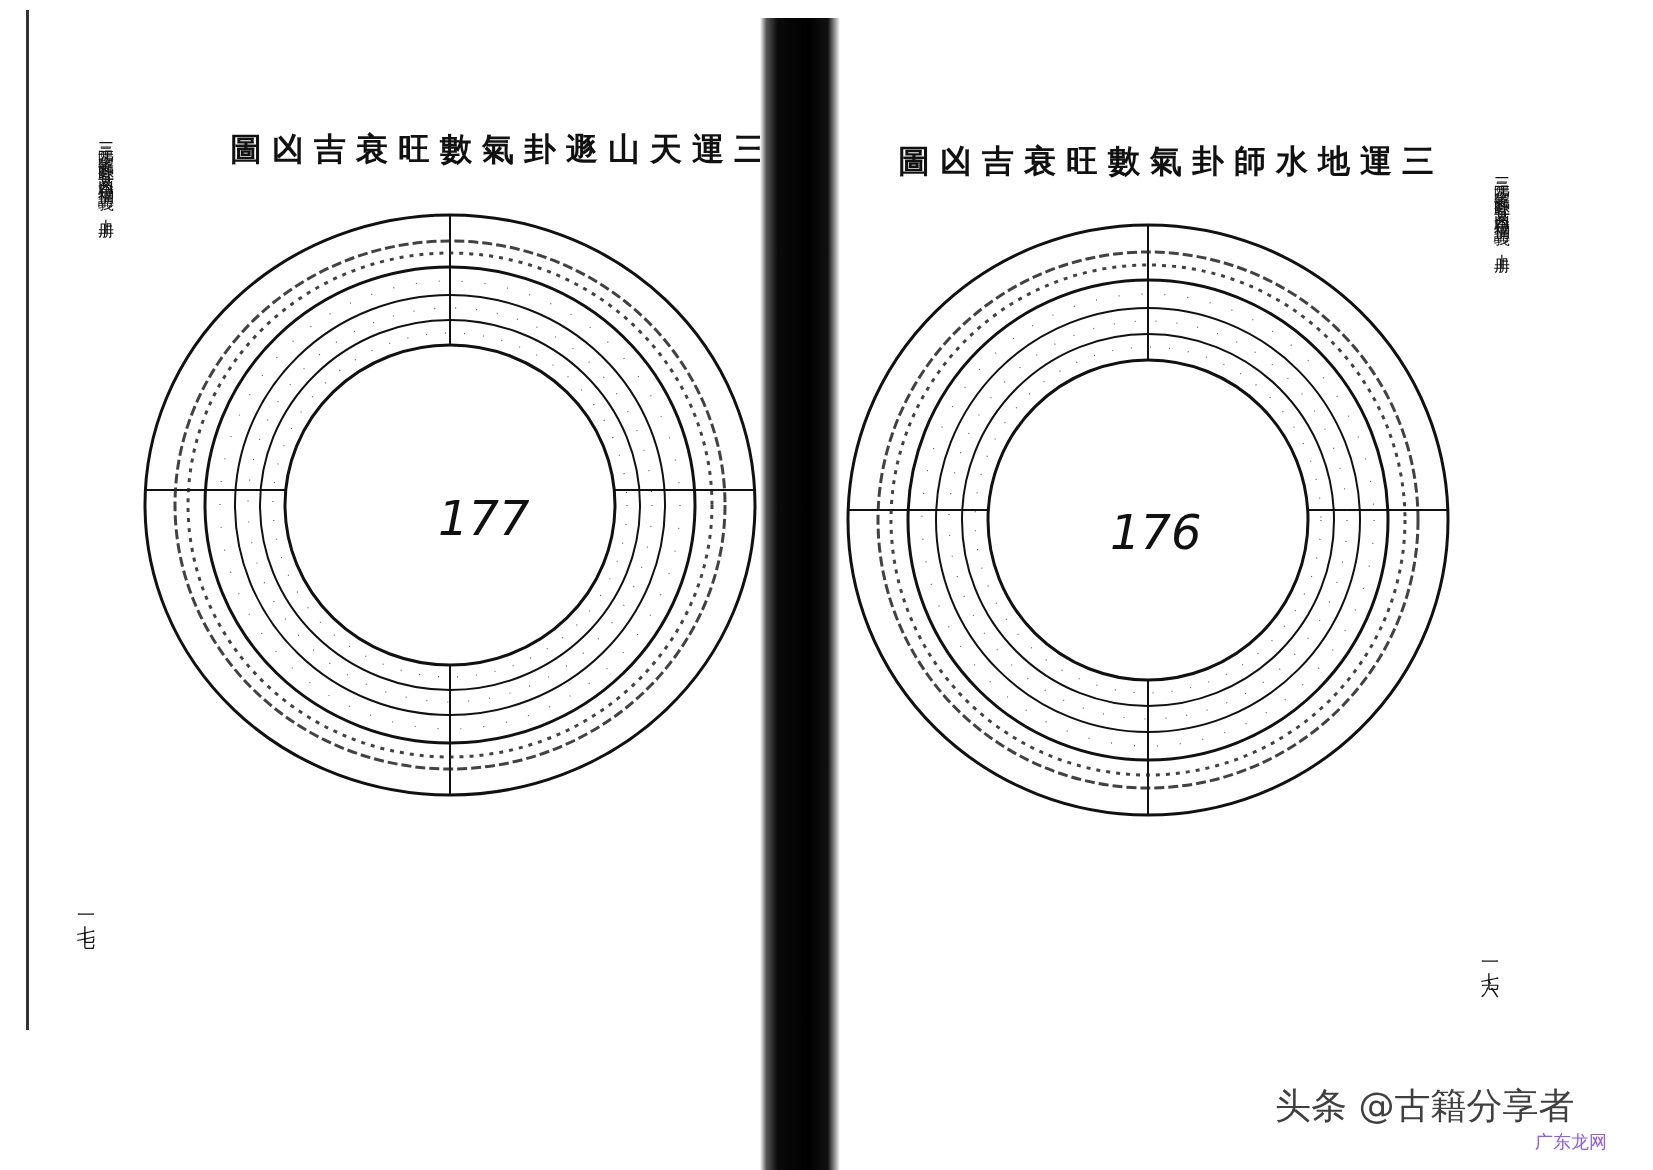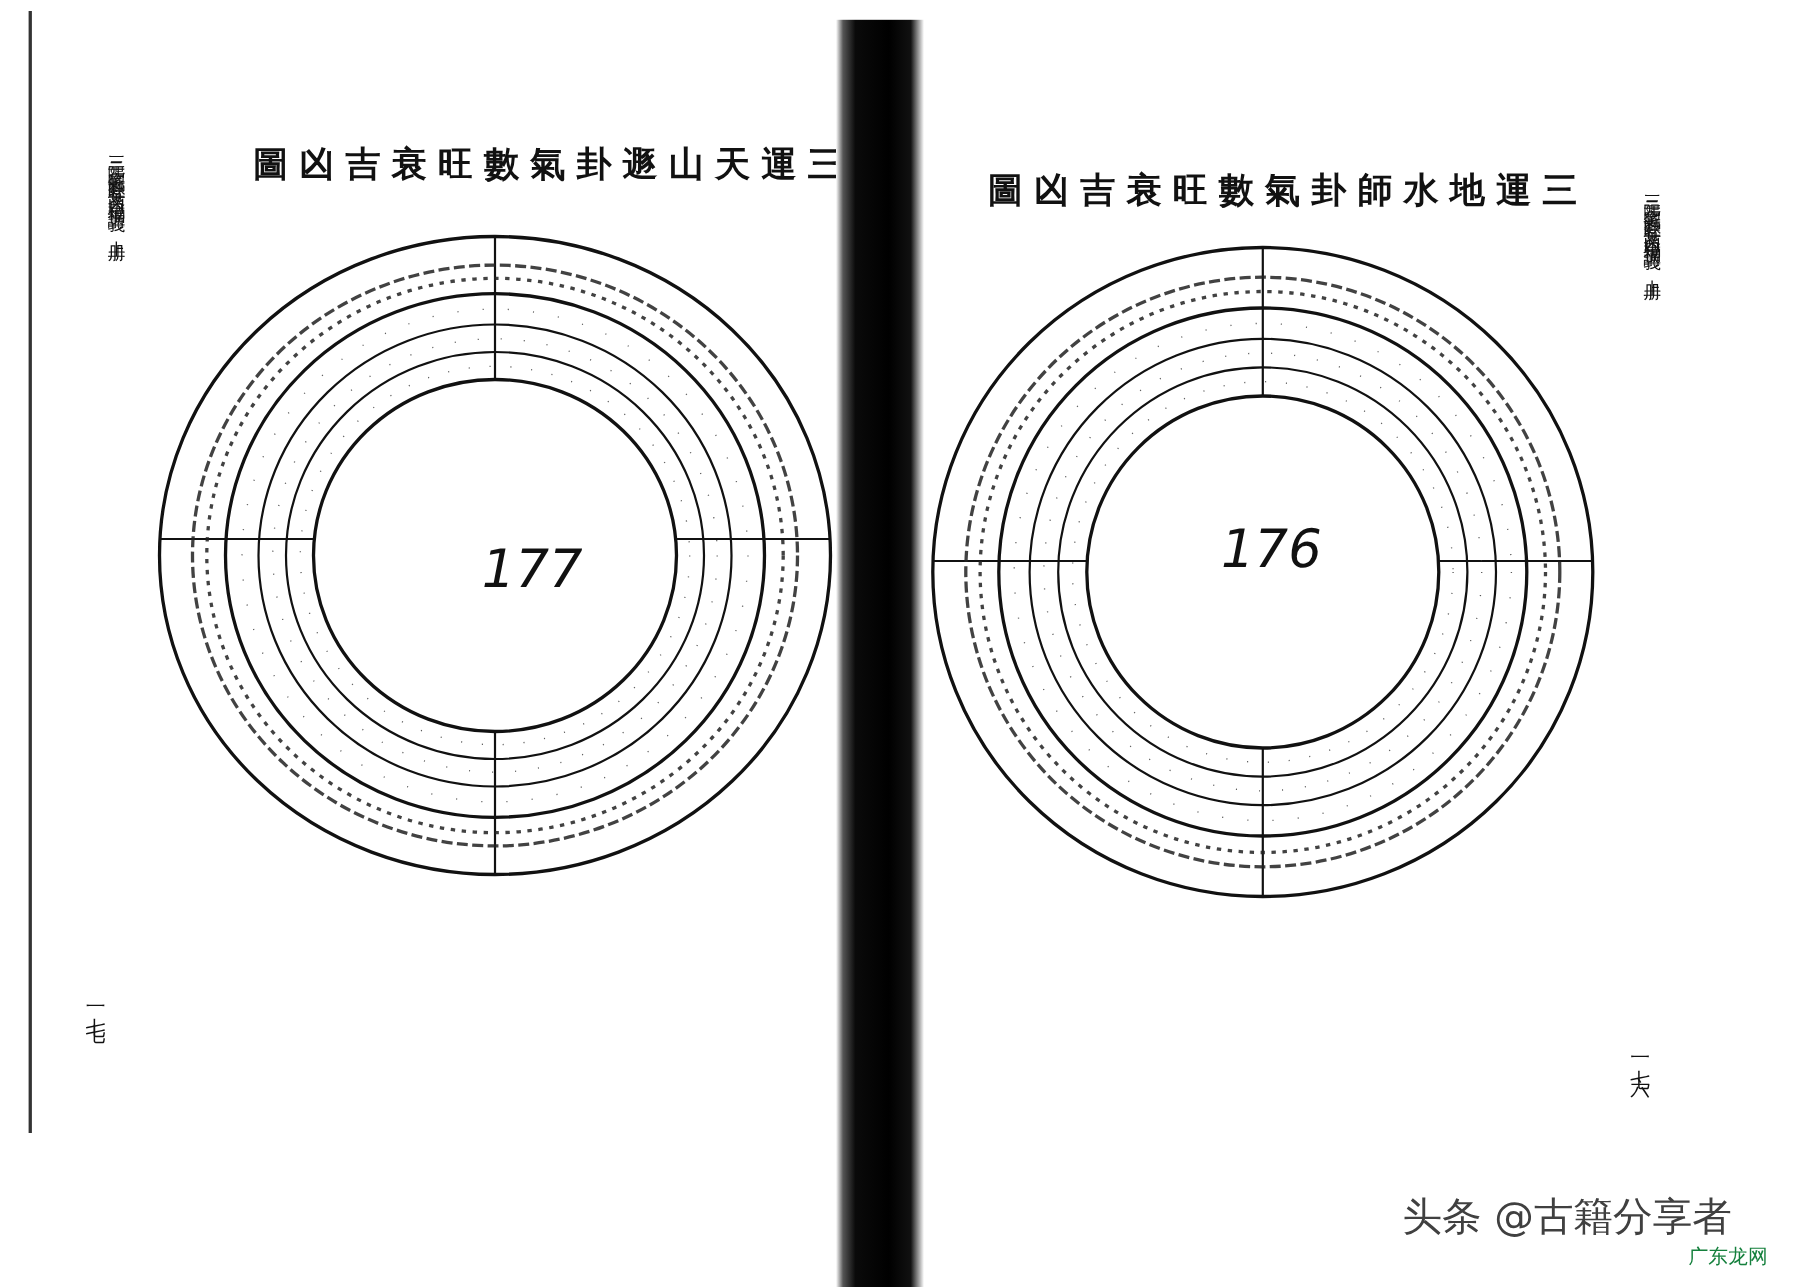--- a/index.html
+++ b/index.html
@@ -6,36 +6,36 @@
   body { width:1653px; height:1170px; background:#ffffff; position:relative; overflow:hidden;
          font-family:"DejaVu Serif", serif; color:#111; }
   .page { position:absolute; top:0; height:1170px; }
   .page-left { left:0; width:760px; }
   .page-right { left:840px; width:813px; }
   .spine { position:absolute; left:760px; top:18px; width:80px; height:1152px;
            background:linear-gradient(90deg,#fff 0%,#555 8%,#0a0a0a 22%,#000 60%,#111 85%,#bbb 96%,#fff 100%); }
   .left-edge { position:absolute; left:26px; top:10px; width:3px; height:1020px; background:#333; }
   .title { position:absolute; font-size:32px; font-weight:bold; letter-spacing:10px; white-space:nowrap; }
   .title-left { left:230px; top:128px; }
-  .title-right { left:898px; top:152px; }
+  .title-right { left:898px; top:140px; }
   .vert { position:absolute; writing-mode:vertical-rl; font-size:16px; letter-spacing:4px; line-height:20px; }
   .side-left { left:96px; top:130px; }
   .side-right { left:1492px; top:165px; }
   .folio { position:absolute; writing-mode:vertical-rl; font-size:18px; letter-spacing:6px; }
   .folio-left { left:74px; top:905px; }
   .folio-right { left:1478px; top:952px; }
   .wheel { position:absolute; }
   .wheel-left { left:138px; top:190px; width:625px; height:630px; }
   .wheel-right { left:838px; top:200px; width:620px; height:640px; }
   .wheel svg { width:100%; height:100%; }
   .center-num { position:absolute; font-family:"DejaVu Sans", sans-serif; font-size:48px; font-style:italic; }
   .center-left { left:438px; top:490px; }
-  .center-right { left:1110px; top:471px; }
+  .center-right { left:1110px; top:504px; }
   .watermark { position:absolute; left:1275px; top:1082px; font-family:"DejaVu Sans", sans-serif; font-size:36px; color:#404040; white-space:nowrap; }
-  .watermark2 { position:absolute; left:1535px; top:1130px; font-family:"DejaVu Sans", sans-serif; font-size:18px; color:#15803d; }
+  .watermark2 { position:absolute; left:1535px; top:1130px; font-family:"DejaVu Sans", sans-serif; font-size:18px; color:#8b5cf6; }
 </style>
 </head>
 <body>
 
 <div class="page page-left">
   <div class="left-edge"></div>
 </div>
 
 <div class="title title-left">圖凶吉衰旺數氣卦遯山天運三</div>
 <div class="vert side-left">三元陽宅氣數旺衰吉凶禍福講義　上册</div>

